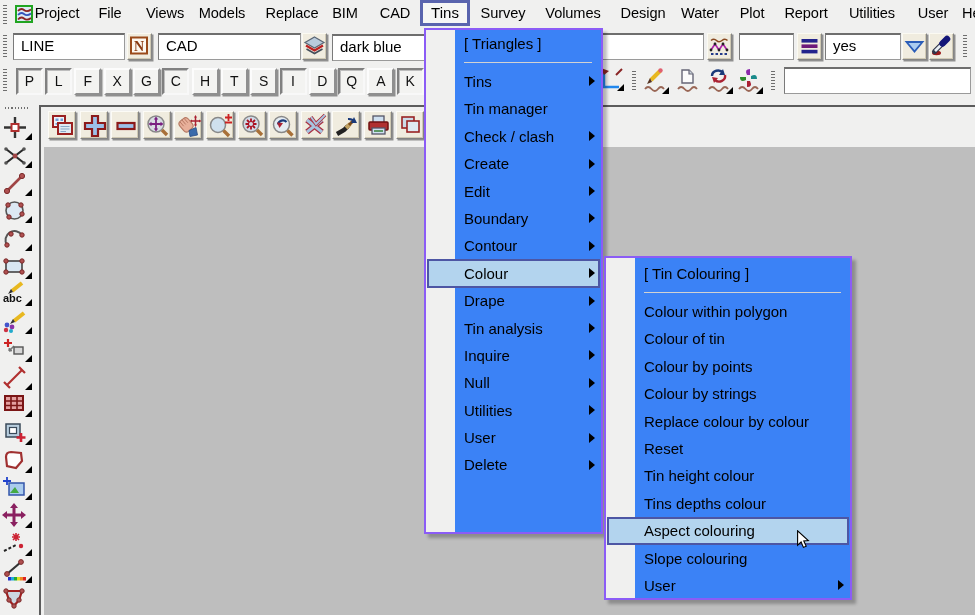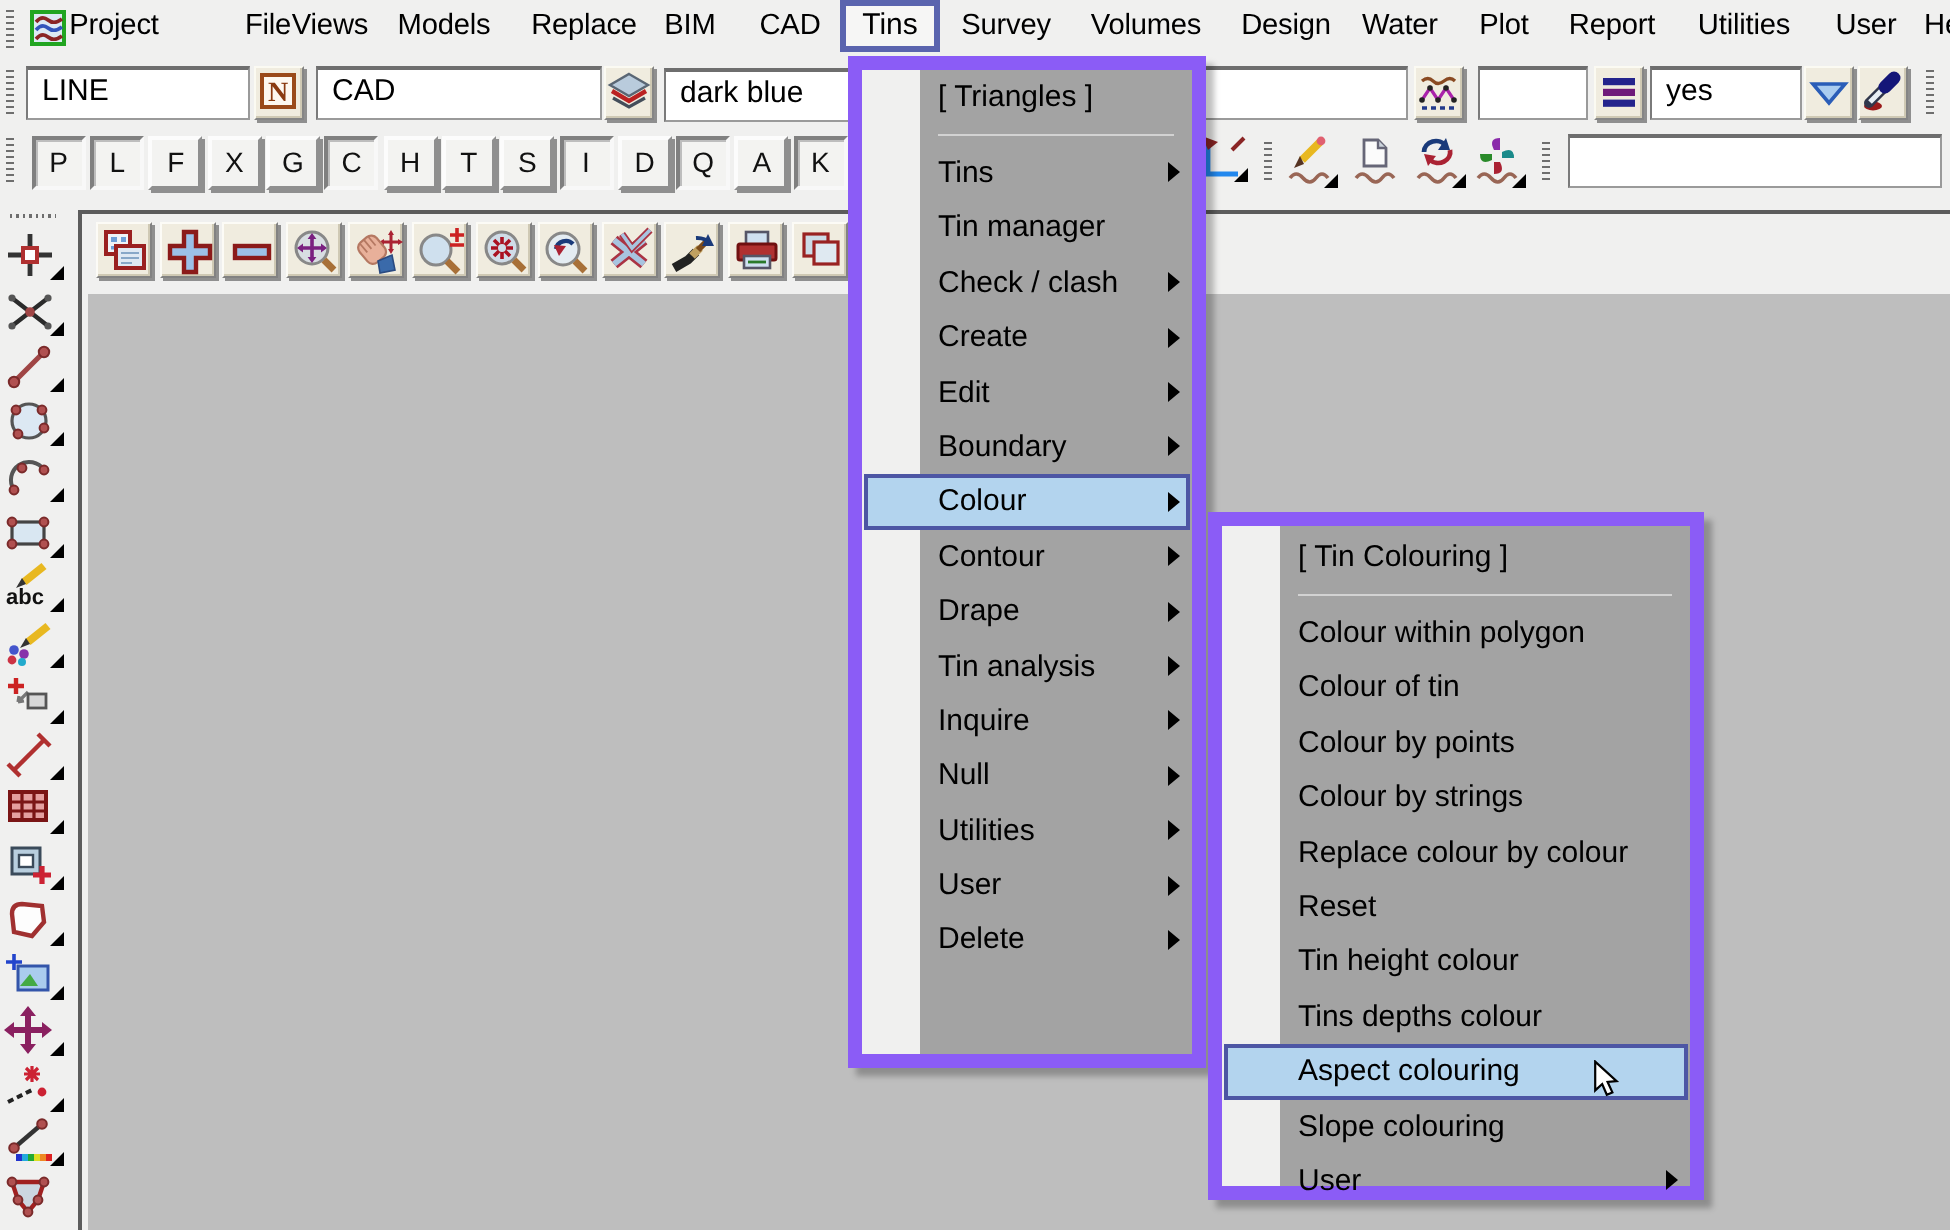--- a/index.html
+++ b/index.html
@@ -21,37 +21,37 @@
 
 #ltoolbar { position:absolute; left:0; top:98px; width:39px; height:517px; background:#f0f0ef; }
 
 #winborder-top { position:absolute; left:39px; top:105px; width:936px; height:2px; background:#5c5c5c; }
 #winborder-left { position:absolute; left:39px; top:105px; width:2px; height:510px; background:#5c5c5c; }
 #winstrip { position:absolute; left:41px; top:107px; width:934px; height:40px; background:#f0f0ef; }
 #canvas { position:absolute; left:44px; top:147px; width:931px; height:468px; background:#bebebe; }
 .vbtn { position:absolute; top:111px; width:28px; height:28px; background:#f0ecdf; border:1px solid; border-color:#fcfbf6 #828282 #828282 #fcfbf6; box-shadow:1.5px 1.5px 0 #8f8f8f, inset -1px -1px 0 #cfc9b4; }
 .vbtn svg { position:absolute; left:1px; top:1px; }
 
-.menu { position:absolute; background:#a3a3a3; border:7px solid #8b5cf6; box-shadow:4px 4px 3px rgba(0,0,0,0.26); }
+.menu { position:absolute; background:#3b82f6; border:2px solid #8b5cf6; box-shadow:4px 4px 3px rgba(0,0,0,0.26); }
 .menu .gutter { position:absolute; left:0; top:0; bottom:0; width:29px; background:#f0f0ef; }
 .mi { position:relative; height:27.4px; line-height:27.4px; padding-left:38px; font-size:15px; white-space:nowrap; }
 .msep { position:relative; height:10.6px; }
 .msep::after { content:""; position:absolute; left:38px; right:9px; top:5px; border-top:1px solid #d2d2d2; }
 .arr { position:absolute; top:8.5px; width:0; height:0; border-top:5px solid transparent; border-bottom:5px solid transparent; border-left:6px solid #000; }
 .hl { position:absolute; background:#b3d4ee; border:2px solid #4d56a4; }
 .lic { position:absolute; }
 
 #cursor { position:absolute; left:797px; top:530px; z-index:50; }
 </style>
 </head>
 <body>
 
 <div id="menubar">
   <span style="left:57px">Project</span>
-  <span style="left:134px">File</span>
+  <span style="left:110px">File</span>
   <span style="left:165px">Views</span>
   <span style="left:222px">Models</span>
   <span style="left:292px">Replace</span>
   <span style="left:345px">BIM</span>
   <span style="left:395px">CAD</span>
   <span style="left:503px">Survey</span>
   <span style="left:573px">Volumes</span>
   <span style="left:643px">Design</span>
   <span style="left:700px">Water</span>
   <span style="left:752px">Plot</span>
@@ -408,22 +408,22 @@
   <div class="gutter"></div>
   <div style="position:relative">
     <div class="mi">[ Triangles ]</div>
     <div class="msep"></div>
     <div class="mi">Tins<i class="arr" style="right:6px"></i></div>
     <div class="mi">Tin manager</div>
     <div class="mi">Check / clash<i class="arr" style="right:6px"></i></div>
     <div class="mi">Create<i class="arr" style="right:6px"></i></div>
     <div class="mi">Edit<i class="arr" style="right:6px"></i></div>
     <div class="mi">Boundary<i class="arr" style="right:6px"></i></div>
+    <div class="mi">Contour<i class="arr" style="right:6px"></i></div>
     <div class="mi" id="mi-colour"><div class="hl" style="left:1px;right:1px;top:-0.5px;bottom:-0.5px"></div><span style="position:relative">Colour</span><i class="arr" style="right:6px;z-index:2"></i></div>
-    <div class="mi">Contour<i class="arr" style="right:6px"></i></div>
     <div class="mi">Drape<i class="arr" style="right:6px"></i></div>
     <div class="mi">Tin analysis<i class="arr" style="right:6px"></i></div>
     <div class="mi">Inquire<i class="arr" style="right:6px"></i></div>
     <div class="mi">Null<i class="arr" style="right:6px"></i></div>
     <div class="mi">Utilities<i class="arr" style="right:6px"></i></div>
     <div class="mi">User<i class="arr" style="right:6px"></i></div>
     <div class="mi">Delete<i class="arr" style="right:6px"></i></div>
   </div>
 </div>
 

